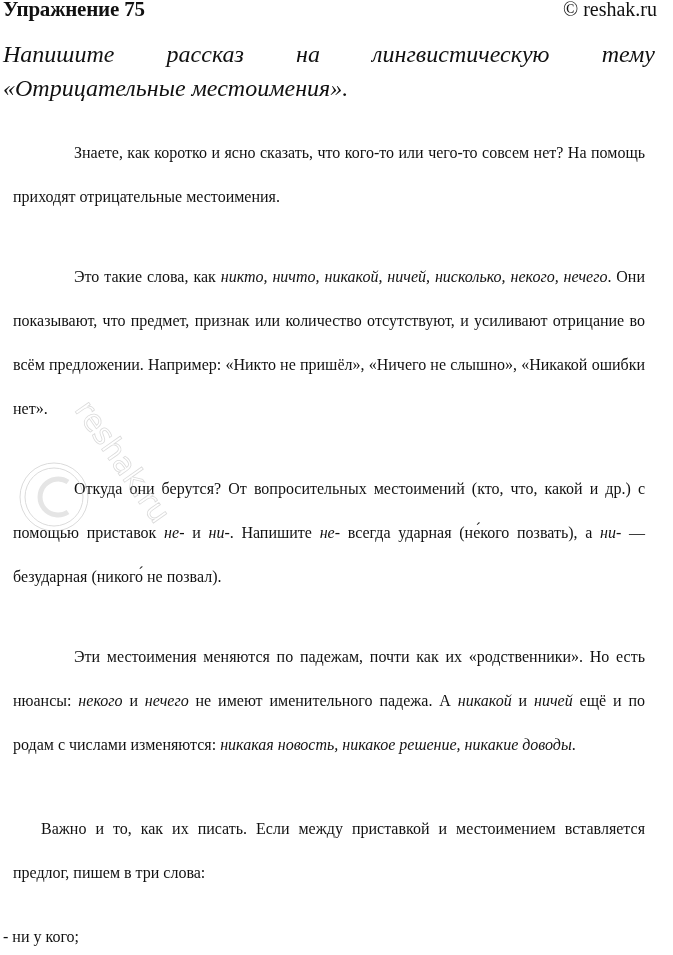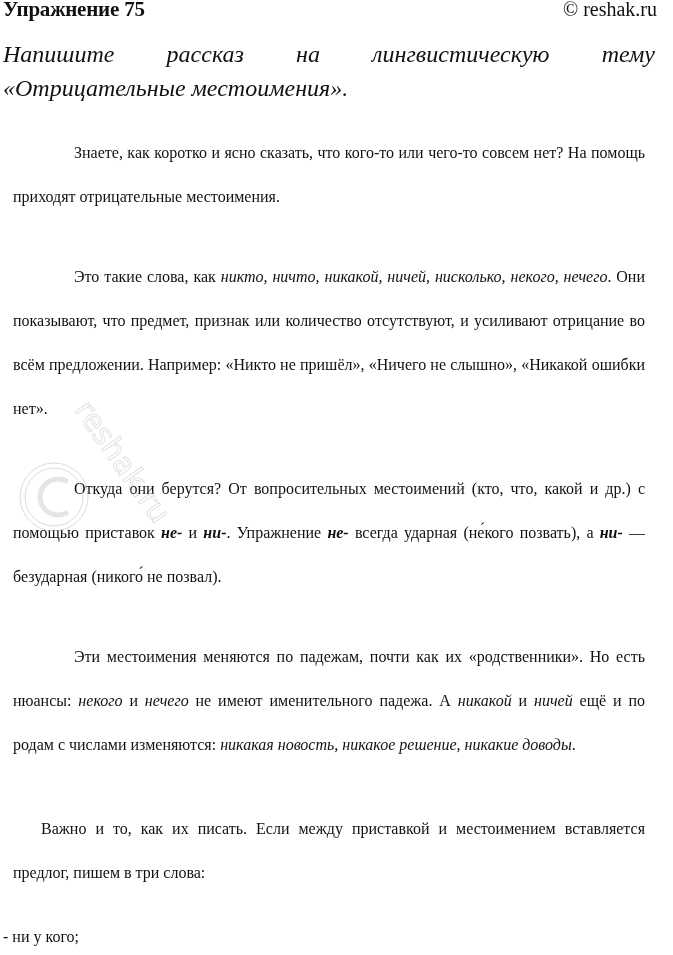--- a/index.html
+++ b/index.html
@@ -52,21 +52,21 @@
     }
     p.indent {
       text-indent: 61px;
     }
     p.indent-small {
       text-indent: 28px;
     }
     .gap { height: 16px; }
     .gap-sm { height: 20px; }
     .i { font-style: italic; }
-    .bi { font-style: italic; font-weight: bold; }
+    .bi { font-style: italic; font-weight: normal; }
     .list-item {
       font-size: 16px;
       line-height: 32px;
       height: 47px;
     }
     .watermark {
       position: absolute;
       left: 6px;
       top: 402px;
       width: 180px;
@@ -90,21 +90,21 @@
   <div class="gap"></div>
 
   <p class="para indent">Знаете, как коротко и ясно сказать, что кого-то или чего-то совсем нет? На помощь приходят отрицательные местоимения.</p>
 
   <div class="gap"></div>
 
   <p class="para indent"><span>Это такие слова, как </span><span class="i">никто, ничто, никакой, ничей, нисколько, некого, нечего</span><span>. Они показывают, что предмет, признак или количество отсутствуют, и усиливают отрицание во всём предложении. Например: «Никто не пришёл», «Ничего не слышно», «Никакой ошибки нет».</span></p>
 
   <div class="gap"></div>
 
-  <p class="para indent"><span>Откуда они берутся? От вопросительных местоимений (кто, что, какой и др.) с помощью приставок </span><span class="bi">не-</span><span> и </span><span class="bi">ни-</span><span>. Упражнение </span><span class="bi">не-</span><span> всегда ударная (не́кого позвать), а </span><span class="bi">ни-</span><span> — безударная (никого́ не позвал).</span></p>
+  <p class="para indent"><span>Откуда они берутся? От вопросительных местоимений (кто, что, какой и др.) с помощью приставок </span><span class="bi">не-</span><span> и </span><span class="bi">ни-</span><span>. Напишите </span><span class="bi">не-</span><span> всегда ударная (не́кого позвать), а </span><span class="bi">ни-</span><span> — безударная (никого́ не позвал).</span></p>
 
   <div class="gap"></div>
 
   <p class="para indent"><span>Эти местоимения меняются по падежам, почти как их «родственники». Но есть нюансы: </span><span class="i">некого</span><span> и </span><span class="i">нечего</span><span> не имеют именительного падежа. А </span><span class="i">никакой</span><span> и </span><span class="i">ничей</span><span> ещё и по родам с числами изменяются: </span><span class="i">никакая новость, никакое решение, никакие доводы</span><span>.</span></p>
 
   <div class="gap-sm"></div>
 
   <p class="para indent-small">Важно и то, как их писать. Если между приставкой и местоимением вставляется предлог, пишем в три слова:</p>
 
   <div class="gap"></div>

